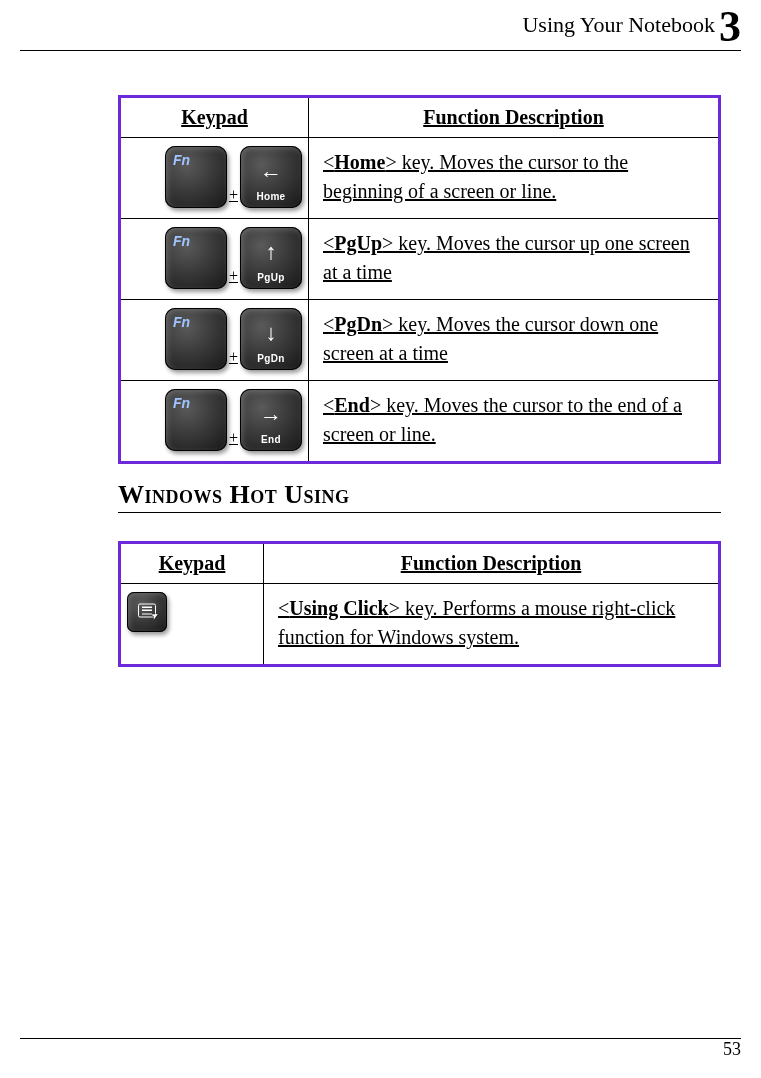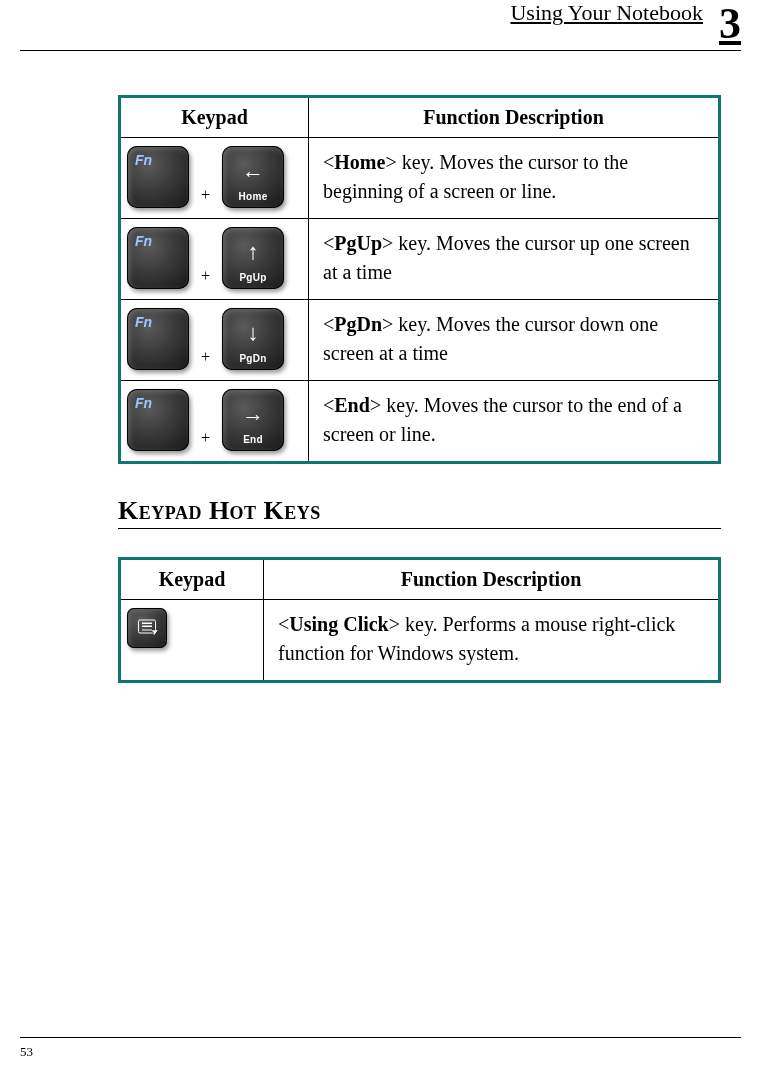--- a/index.html
+++ b/index.html
@@ -17,64 +17,64 @@
   }
   .header {
     position: absolute;
     top: 0;
     right: 20px;
     left: 20px;
     height: 50px;
     border-bottom: 1.5px solid #000;
     display: flex;
     justify-content: flex-end;
-    align-items: flex-start;
-    gap: 16px;
-    text-decoration: underline;
+    align-items: center;
+    gap: 4px;
   }
   .header-title {
     font-size: 22px;
   }
   .header-num {
     font-size: 44px;
     font-weight: bold;
     line-height: 1;
     position: relative;
     top: 2px;
   }
   .footer {
     position: absolute;
     bottom: 18px;
     left: 20px;
     right: 20px;
     border-top: 1.5px solid #000;
-    text-align: left;
-    font-size: 13px;
-    padding-top: 6px;
+    text-align: right;
+    font-size: 18px;
+    padding-top: 0;
   }
   .content {
     position: absolute;
     left: 118px;
     right: 40px;
     top: 95px;
   }
   h2.section {
     font-size: 26px;
     font-weight: bold;
     border-bottom: 1.5px solid #000;
     padding-bottom: 2px;
     margin: 0 0 28px 0;
     font-variant: small-caps;
     letter-spacing: 0.5px;
   }
   table.ktable {
     border-collapse: collapse;
     width: 100%;
-    border: 3px solid #0f766e;
-    margin-bottom: 32px;
+    border: 3px solid #6d28d9;
+    margin-bottom: 16px;
+    text-decoration: underline;
   }
   table.ktable th, table.ktable td {
     border: 1px solid #000;
     vertical-align: top;
   }
   table.ktable th {
     text-align: center;
     font-size: 20px;
     font-weight: bold;
     padding: 8px 6px;
@@ -89,21 +89,22 @@
     width: 130px;
   }
   table.ktable td.dcell {
     padding: 10px 12px 12px 14px;
     font-size: 20px;
     line-height: 1.45;
   }
   .keywrap {
     display: flex;
     align-items: flex-end;
-    gap: 10px;
+    gap: 0px;
+    justify-content: flex-end;
   }
   .plus {
     font-size: 16px;
     padding: 0 2px 4px 2px;
   }
   .keycap {
     width: 62px;
     height: 62px;
     border-radius: 10px;
     background: radial-gradient(circle at 35% 30%, #5a5a5a 0%, #3a3a3a 45%, #161616 100%);
@@ -267,21 +268,21 @@
             </div>
           </div>
         </td>
         <td class="dcell">
           <span>&lt;</span><b>End</b><span>&gt; key. Moves the cursor to the end of a screen or line.</span>
         </td>
       </tr>
     </tbody>
       </table>
 
-    <h2 class="section">Keypad Hot Keys</h2>
+    <h2 class="section">Windows Hot Using</h2>
 
     <table class="ktable narrow">
       <tbody>
           <tr>
         <th>Keypad</th>
         <th>Function Description</th>
       </tr>
 
 
       <tr>

